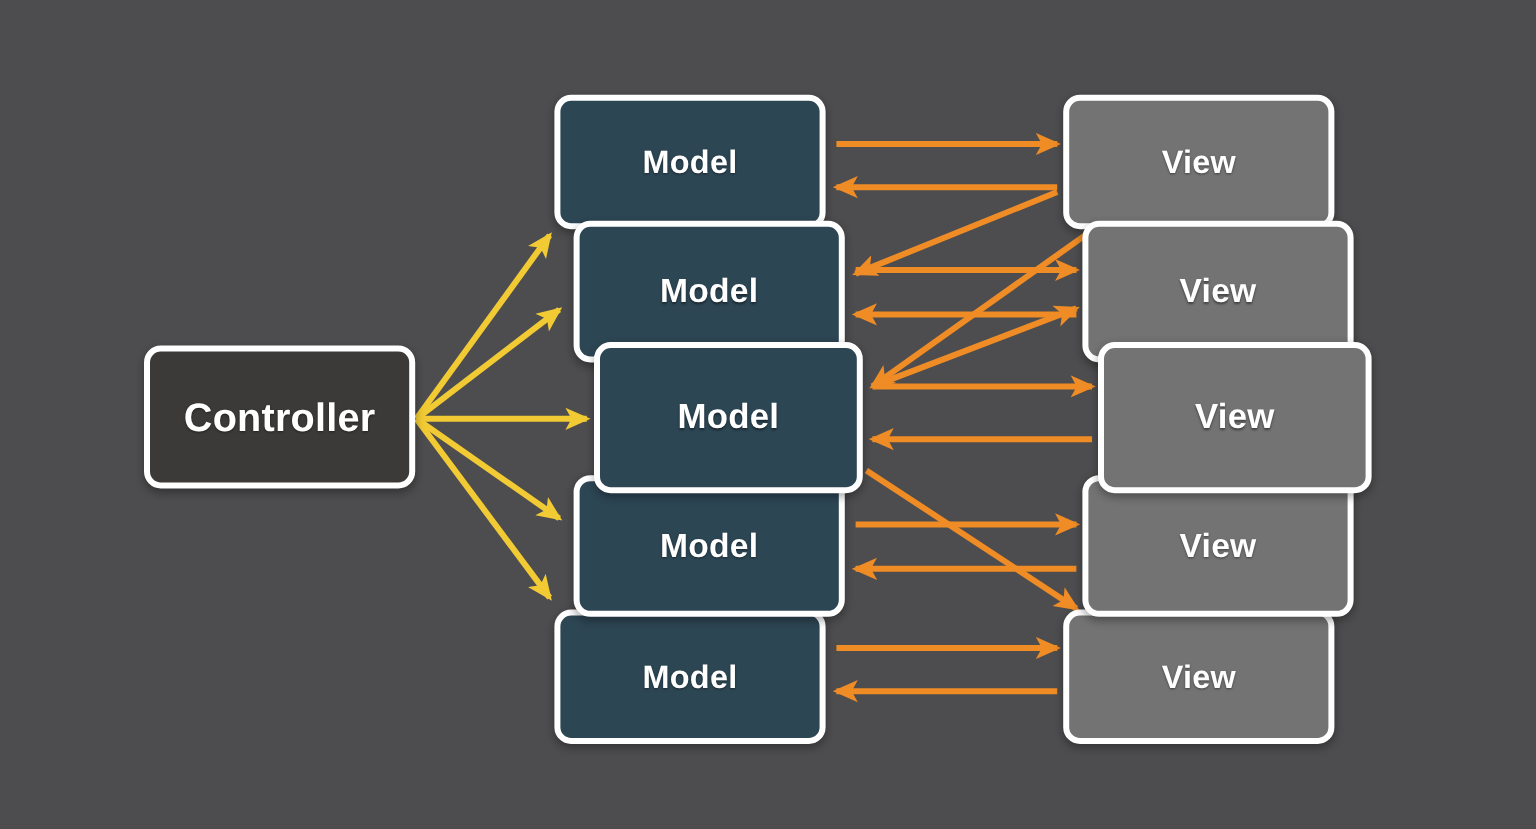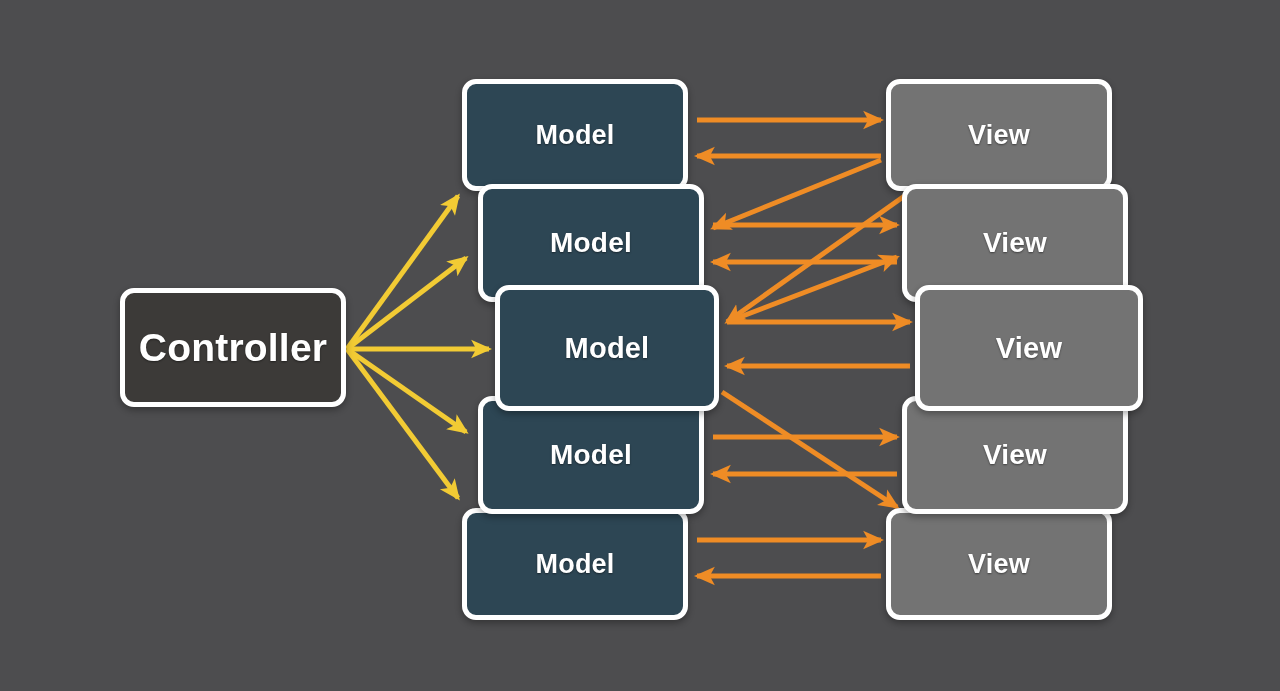--- a/index.html
+++ b/index.html
@@ -69,21 +69,21 @@
         <line x1="910" y1="366" x2="727" y2="366" stroke="#ef8c25" stroke-width="5" stroke-linecap="butt" marker-end="url(#arrowO)"></line>
         <line x1="910" y1="192" x2="727" y2="322" stroke="#ef8c25" stroke-width="5" stroke-linecap="butt" marker-end="url(#arrowO)"></line>
         <line x1="722" y1="392" x2="897" y2="507" stroke="#ef8c25" stroke-width="5" stroke-linecap="butt" marker-end="url(#arrowO)"></line>
         <line x1="713" y1="437" x2="897" y2="437" stroke="#ef8c25" stroke-width="5" stroke-linecap="butt" marker-end="url(#arrowO)"></line>
         <line x1="897" y1="474" x2="713" y2="474" stroke="#ef8c25" stroke-width="5" stroke-linecap="butt" marker-end="url(#arrowO)"></line>
         <line x1="697" y1="540" x2="881" y2="540" stroke="#ef8c25" stroke-width="5" stroke-linecap="butt" marker-end="url(#arrowO)"></line>
         <line x1="881" y1="576" x2="697" y2="576" stroke="#ef8c25" stroke-width="5" stroke-linecap="butt" marker-end="url(#arrowO)"></line>
       </g>
   </svg>
 
-  <div class="node node-controller" id="controller-node" style="left: 120px; top: 288px; width: 226px; height: 119px; font-size: 39px; z-index: 20;">
+  <div class="node node-controller" id="controller-node" style="left: 120px; top: 288px; width: 226px; height: 119px; font-size: 33px; z-index: 20;">
     <span>Controller</span>
   </div>
 
   <div id="model-stack">
       <div class="node node-model" style="left: 462px; top: 79px; width: 226px; height: 112px; font-size: 27px; z-index: 11;">
         <span>Model</span>
       </div>
       <div class="node node-model" style="left: 478px; top: 184px; width: 226px; height: 118px; font-size: 28px; z-index: 12;">
         <span>Model</span>
       </div>

